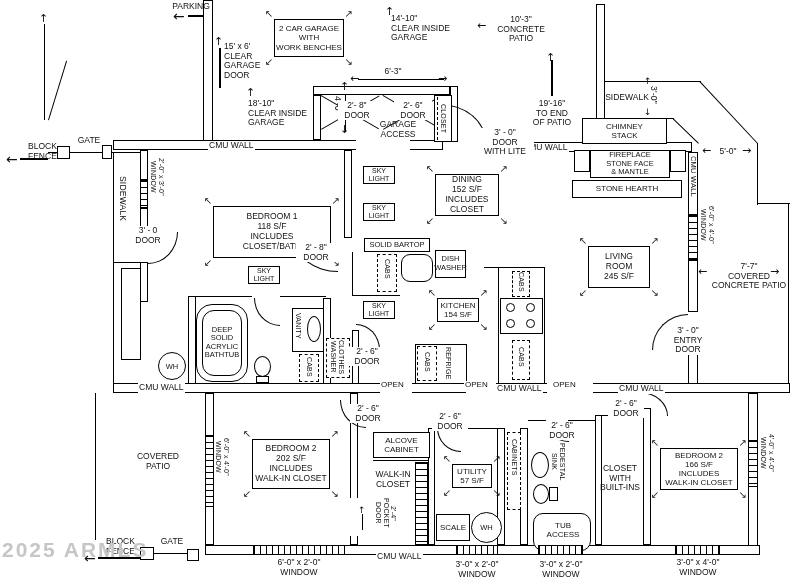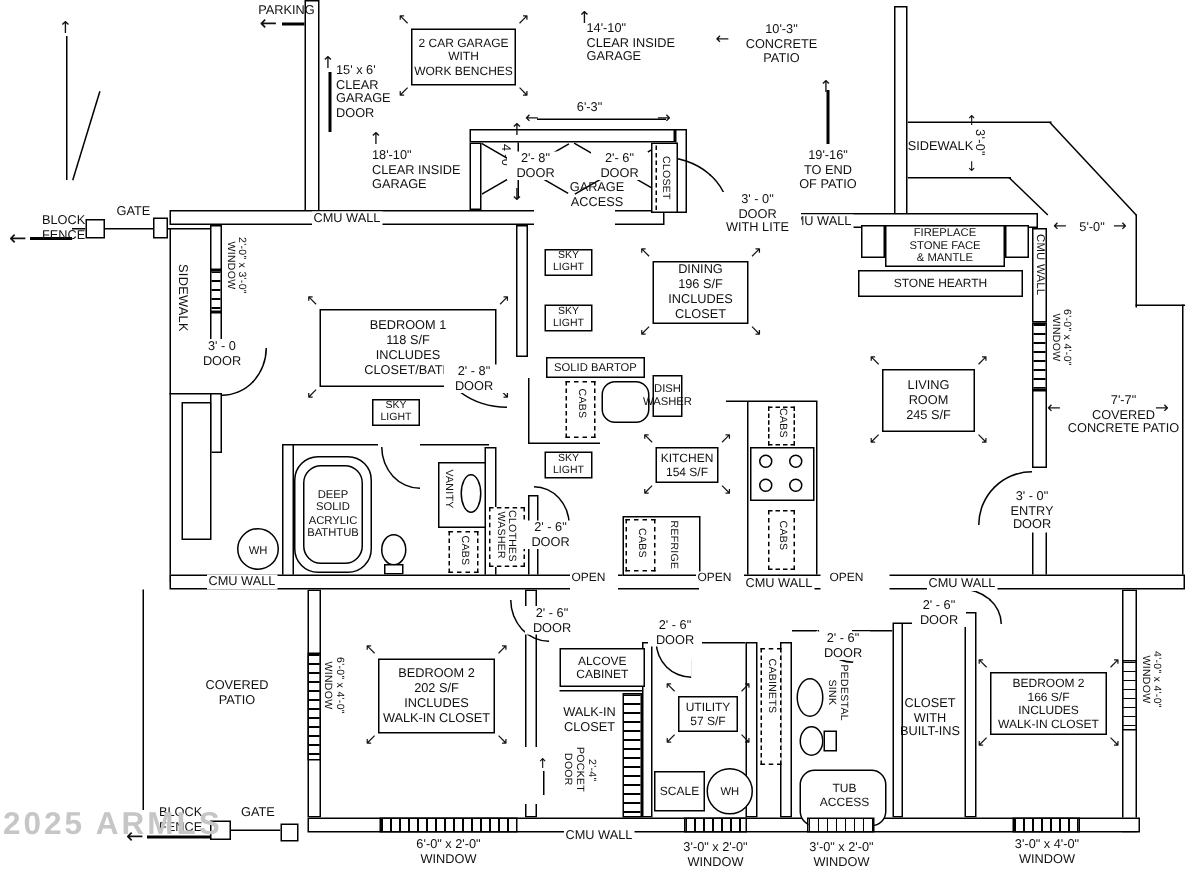--- a/index.html
+++ b/index.html
@@ -116,20 +116,24 @@
   <div class="ln" style="left:605px;top:118px;width:69px;height:1.4px"></div>
   <div class="lnr" style="left:700px;top:81px;width:85px;transform:rotate(47deg)"></div>
   <div class="lnr" style="left:673px;top:118px;width:36px;transform:rotate(44deg)"></div>
   <div class="ln" style="left:757px;top:143px;width:1.4px;height:62px"></div>
   <div class="ln" style="left:757px;top:203px;width:33px;height:1.4px"></div>
   <div class="ln" style="left:788px;top:203px;width:1.4px;height:182px"></div>
   <span class="lbl" style="left:597px;top:93px;width:60px">SIDEWALK</span>
   <span class="lbl v" style="left:648px;top:86px">3'-0"</span>
   <span class="ar aU" style="left:644px;top:77px;font-size:9px"></span>
   <span class="ar aD" style="left:644px;top:108px;font-size:9px"></span>
+  <div class="rb" style="left:582px;top:118px;width:85px;height:26px;font-size:8px">
+    <span>CHIMNEY
+STACK</span>
+  </div>
   <span class="ar aL" style="left:702px;top:145px"></span>
   <span class="lbl" style="left:714px;top:147px;width:28px">5'-0"</span>
   <span class="ar aR" style="left:742px;top:145px"></span>
 
   <span class="lbl left" style="left:28px;top:142px">BLOCK
 FENCE</span>
   <span class="ar aL big" style="left:6px;top:152px"></span>
   <div class="ln" style="left:20px;top:158px;width:28px;height:2px"></div>
   <div class="rb" style="left:57px;top:146px;width:13px;height:13px"></div>
   <span class="lbl" style="left:74px;top:136px;width:30px">GATE</span>
@@ -183,21 +187,21 @@
 LIGHT</span></div>
   <div class="rb f7" style="left:363px;top:203px;width:32px;height:18px"><span>SKY
 LIGHT</span></div>
   <div class="rb f7" style="left:363px;top:301px;width:32px;height:18px"><span>SKY
 LIGHT</span></div>
   <div class="rb f7" style="left:248px;top:266px;width:32px;height:18px"><span>SKY
 LIGHT</span></div>
 
   <div class="rb" style="left:435px;top:174px;width:64px;height:42px">
     <span>DINING
-196 S/F
+152 S/F
 INCLUDES
 CLOSET</span>
     <span class="car tl aTL"></span>
     <span class="car tr aTR"></span>
     <span class="car bl aBL"></span>
     <span class="car br aBR"></span>
   </div>
 
   <div class="rb f75" style="left:574px;top:150px;width:16px;height:22px"></div>
   <div class="rb f75" style="left:670px;top:150px;width:16px;height:22px"></div>
@@ -271,21 +275,21 @@
   <span class="lbl bg" style="left:138px;top:383px;z-index:5">CMU WALL</span>
 
   <div style="position:absolute;left:352px;top:252px;width:48px;height:44px;border-left:1.3px solid #000;border-bottom:1.3px solid #000;z-index:1"></div>
   <div class="rb f75" style="left:364px;top:238px;width:66px;height:14px">
     <span>SOLID BARTOP</span>
   </div>
   <div class="dash" style="left:377px;top:254px;width:20px;height:38px">
       <span class="lbl v f7" style="left:5px;top:4px">CABS</span>
     </div>
   <div class="rr" style="left:401px;top:254px;width:32px;height:28px;border-radius:9px"></div>
-  <div class="rb f75" style="left:435px;top:250px;width:20px;height:28px">
+  <div class="rb f75" style="left:435px;top:250px;width:31px;height:28px">
     <span>DISH
 WASHER</span>
   </div>
   <div class="rb f8" style="left:437px;top:298px;width:42px;height:24px">
     <span>KITCHEN
 154 S/F</span>
     <span class="car tl aTL"></span>
     <span class="car tr aTR"></span>
     <span class="car bl aBL"></span>
     <span class="car br aBR"></span>

